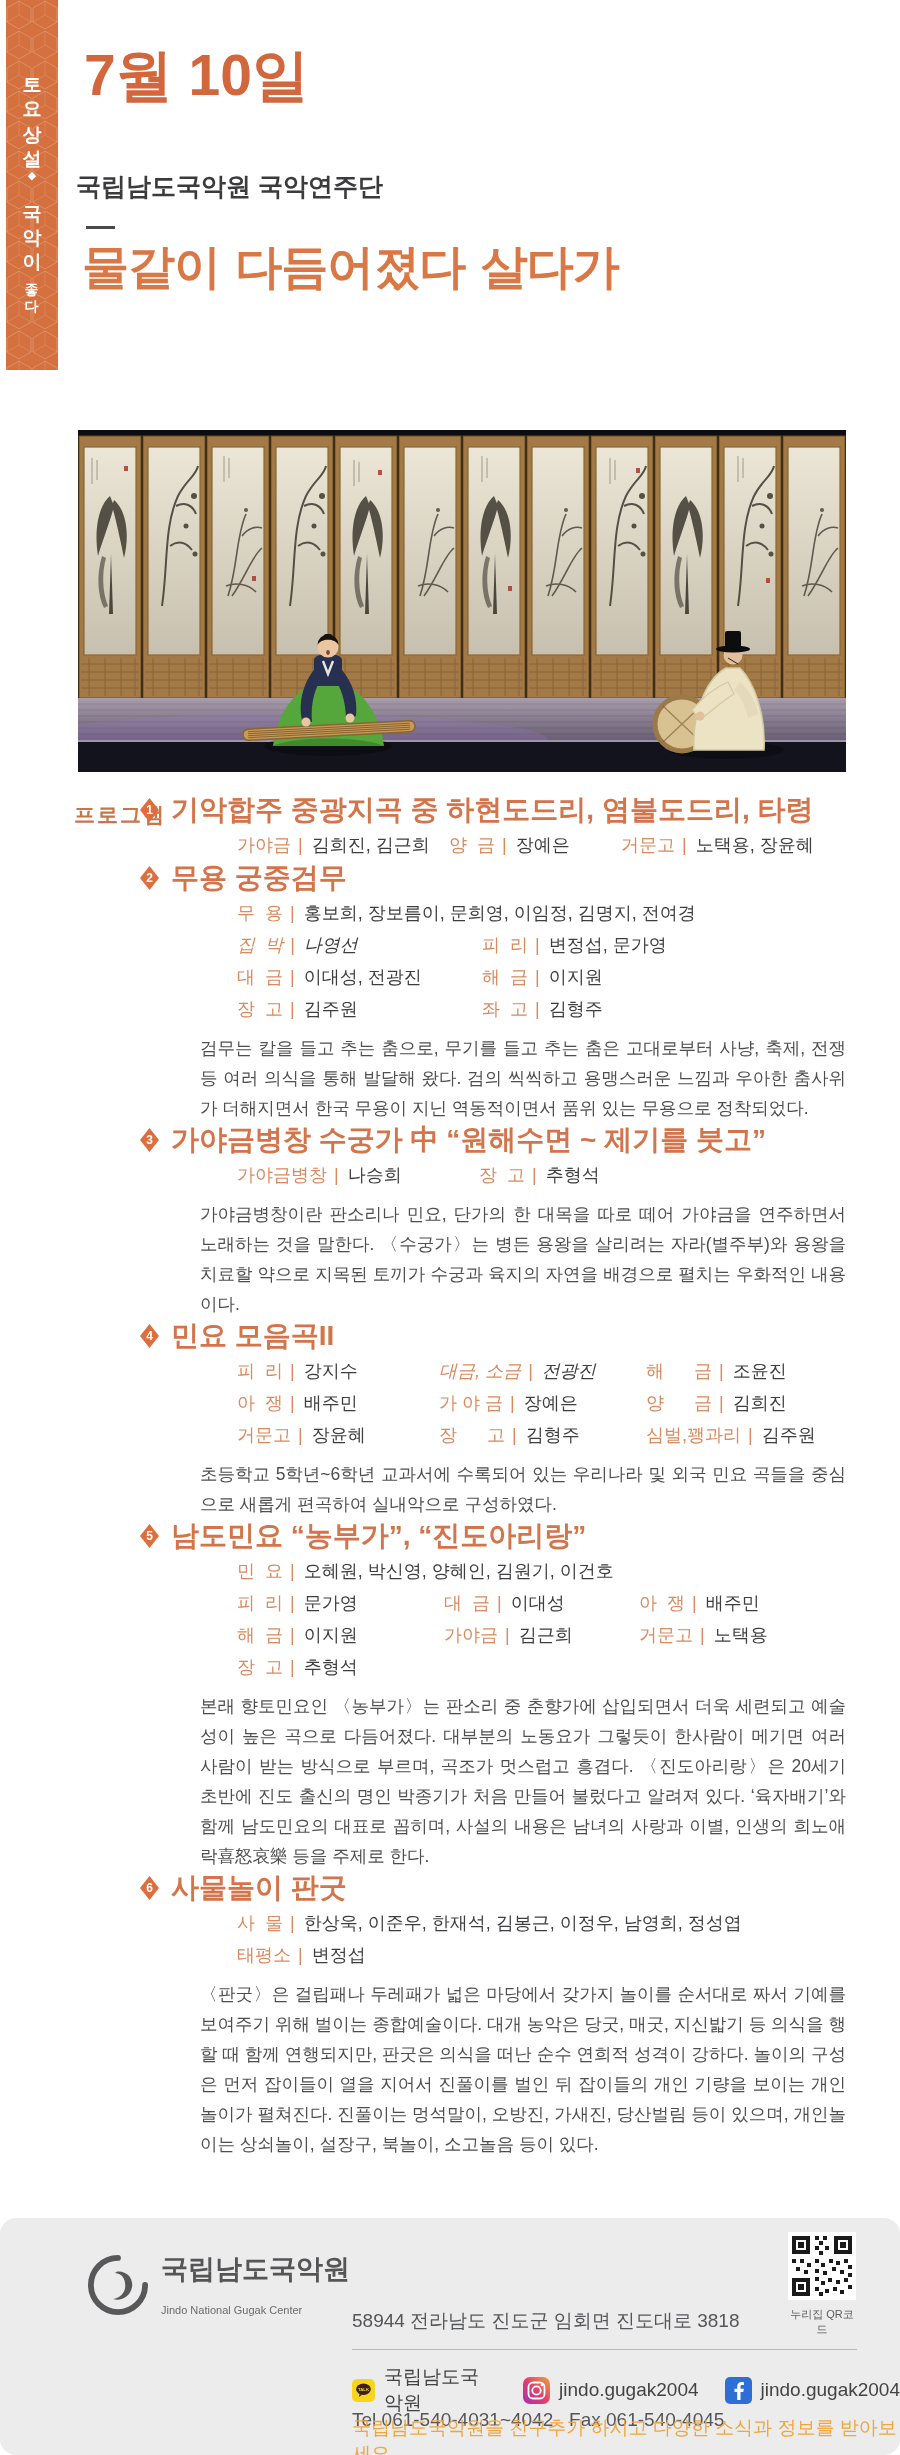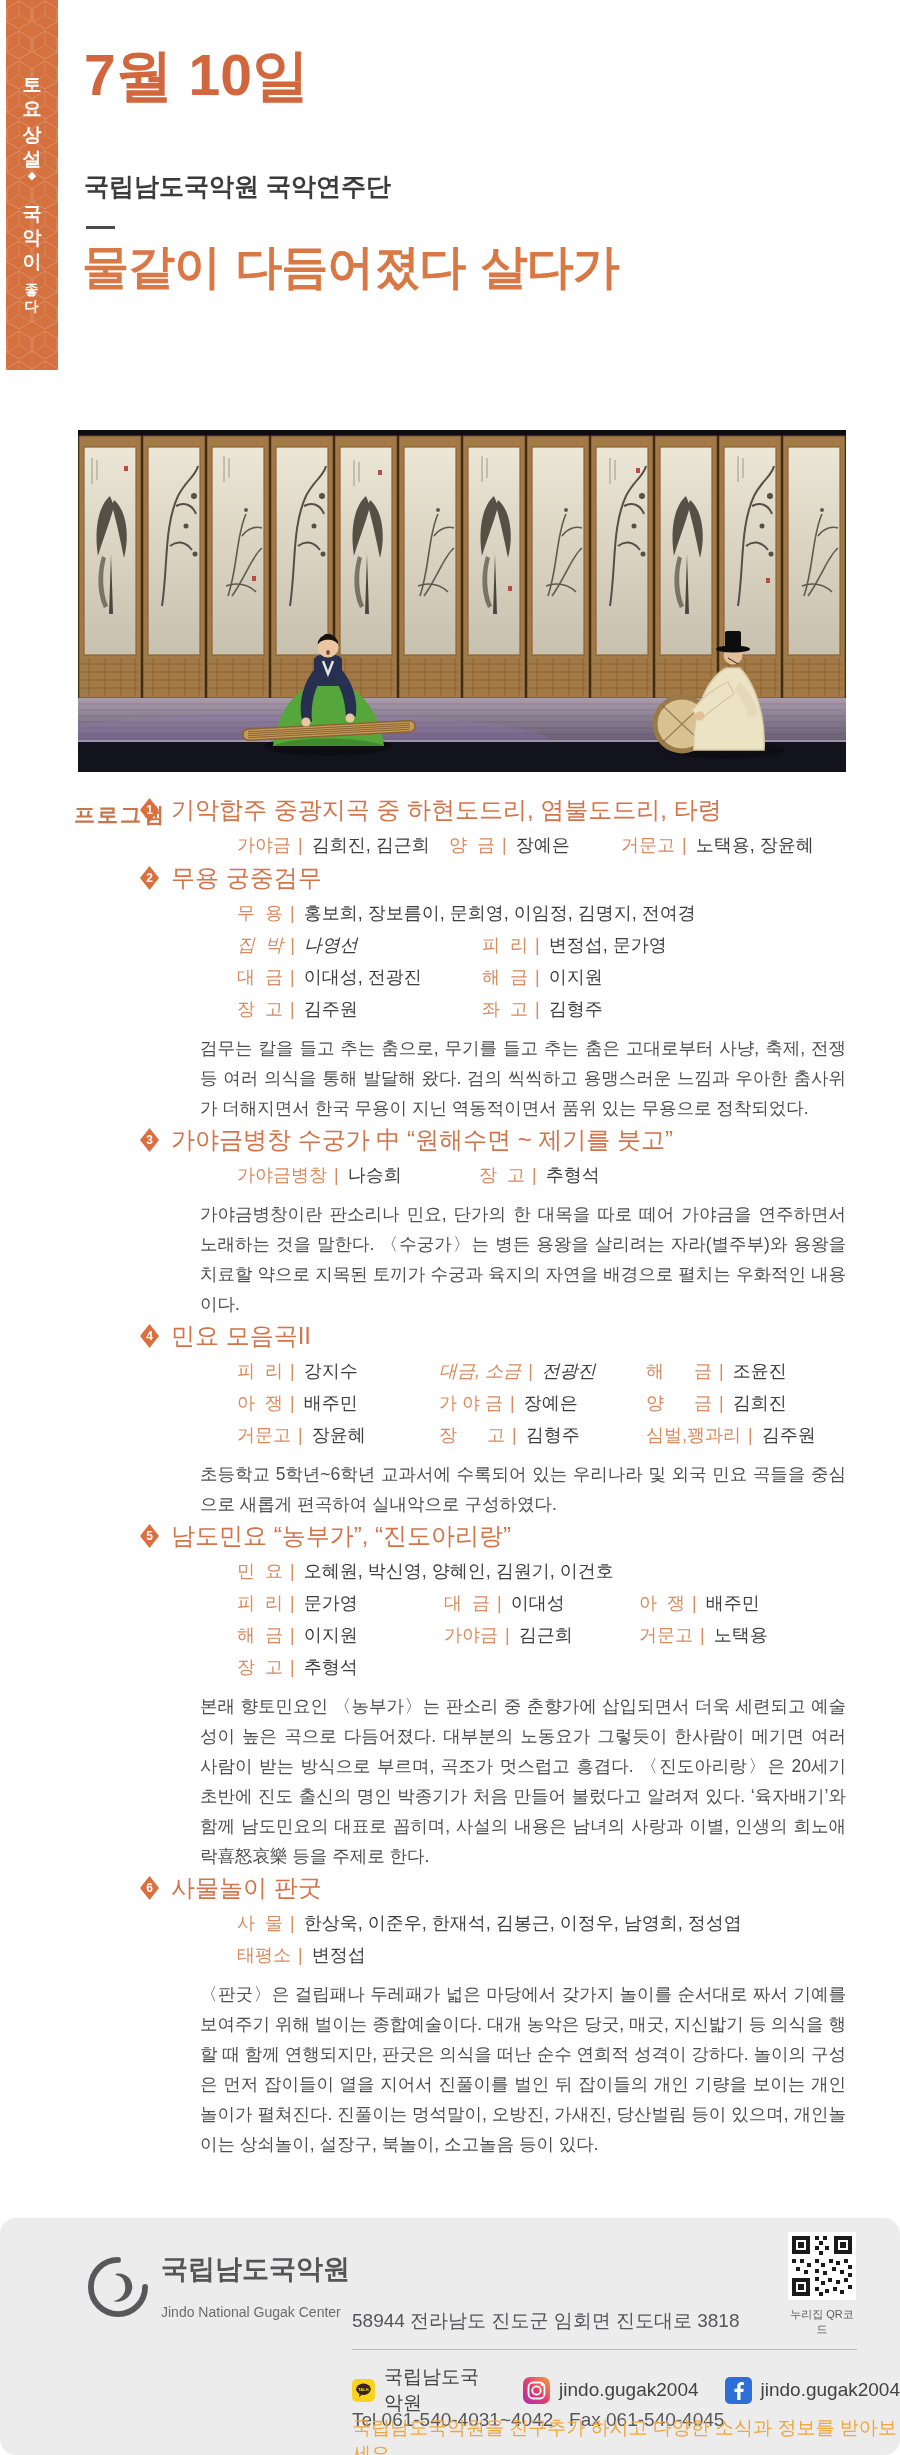--- a/index.html
+++ b/index.html
@@ -10,55 +10,55 @@
   .side-banner{position:absolute;left:6px;top:0;width:52px;height:370px;background:#d4713f;}
   .side-banner svg.pat{position:absolute;left:0;top:0;width:100%;height:100%;}
   .vwrap{position:absolute;inset:0;display:flex;flex-direction:column;align-items:center;
          justify-content:center;gap:10px;color:#fff;}
   .vtxt{writing-mode:vertical-rl;letter-spacing:5px;font-size:19px;font-weight:700;}
   .vtxt.small{font-size:14px;letter-spacing:3px;}
   .vdiamond{font-size:11px;line-height:11px;}
 
   
   .date{position:absolute;left:84px;top:38px;font-size:57px;font-weight:700;color:#d2663c;}
-  .org{position:absolute;left:84px;top:170px;font-size:25px;font-weight:700;color:#3b3b3d;}
+  .org{position:absolute;left:76px;top:170px;font-size:25px;font-weight:700;color:#3b3b3d;}
   .dash{position:absolute;left:86px;top:226px;width:29px;height:3px;background:#4a4a4a;}
   .title{position:absolute;left:82px;top:236px;margin:0;font-family:"DejaVu Serif",serif;
          font-size:47px;font-weight:700;color:#d97845;letter-spacing:-1px;}
 
   
   .photo{position:absolute;left:78px;top:430px;width:768px;height:342px;background:#0a0a10;}
   .photo svg{display:block;}
 
   
   .program-label{position:absolute;left:74px;top:801px;font-size:21px;font-weight:700;
                  color:#c9744a;letter-spacing:2px;}
   .program{position:absolute;left:140px;top:797px;width:706px;}
   .item{margin:0 0 4px 0;}
   .ihead{display:flex;align-items:center;gap:12px;line-height:26px;}
   .bullet{width:19px;height:24px;flex:none;background:#db6f3e;
           clip-path:polygon(50% 0,100% 50%,50% 100%,0 50%);
           display:flex;align-items:center;justify-content:center;
           color:#fff;font-size:12px;font-weight:700;}
-  .ititle{font-size:24px;font-weight:400;color:#d3744a;}
+  .ititle{font-size:28px;font-weight:700;color:#d3744a;}
   .credits{margin:6px 0 0 60px;font-size:18px;}
   .crow{display:flex;}
   .cell{display:flex;flex:none;line-height:32px;margin-left:37px;}
   .cell.grow{flex:1 1 auto;}
   .role{color:#d98a5e;white-space:pre;}
   .pipe{color:#d98a5e;margin:0 9px 0 7px;}
   .names{color:#3e3e40;white-space:pre;}
   .desc{margin:8px 0 0 60px;font-size:17.5px;line-height:30px;color:#4e4e50;
         text-align:justify;}
 
   
   .footer{position:absolute;left:0;top:2218px;width:900px;height:237px;background:#ececec;border-radius:16px;}
   .logo{position:absolute;left:88px;top:36px;display:flex;align-items:center;gap:13px;}
   .logo-name{font-size:27px;font-weight:700;color:#555557;line-height:30px;}
-  .logo-eng{font-size:14px;color:#6b6c6e;margin-top:20px;}
+  .logo-eng{font-size:11px;color:#6b6c6e;margin-top:20px;}
   .contact{position:absolute;left:352px;top:20px;font-size:19px;color:#55565a;
            line-height:33px;white-space:pre;}
   .qr{position:absolute;left:786px;top:14px;width:72px;text-align:center;}
   .qr-label{font-size:11px;color:#5a5b5d;margin-top:3px;}
   .frule{position:absolute;left:352px;top:131px;width:505px;height:1px;background:#b9b9b9;}
   .social{position:absolute;left:352px;top:146px;display:flex;align-items:center;gap:26px;}
   .soc{display:flex;align-items:center;gap:9px;font-size:19px;color:#434345;}
   .note{position:absolute;left:352px;top:197px;font-size:19px;color:#efa63e;}
 </style>
 </head>

